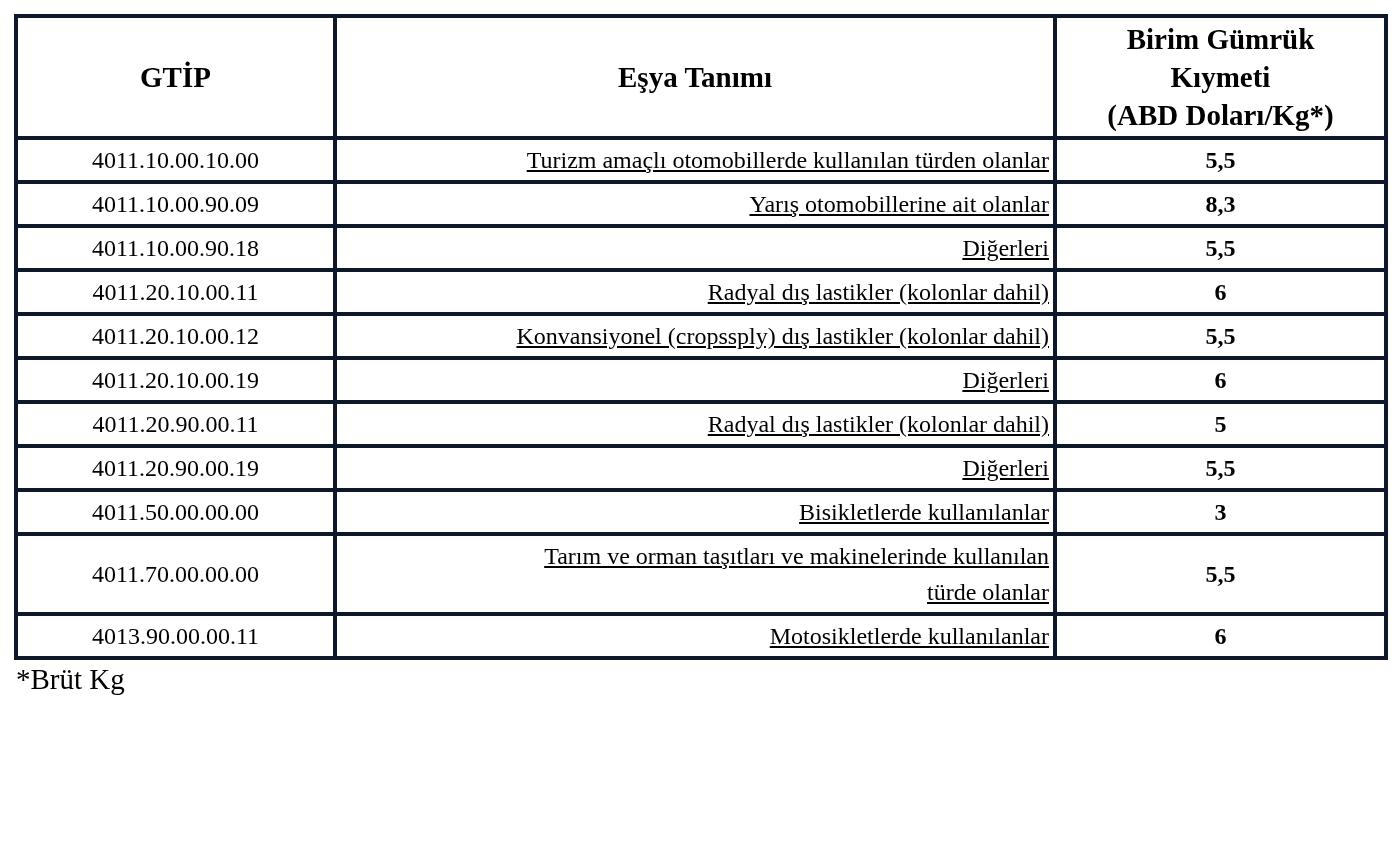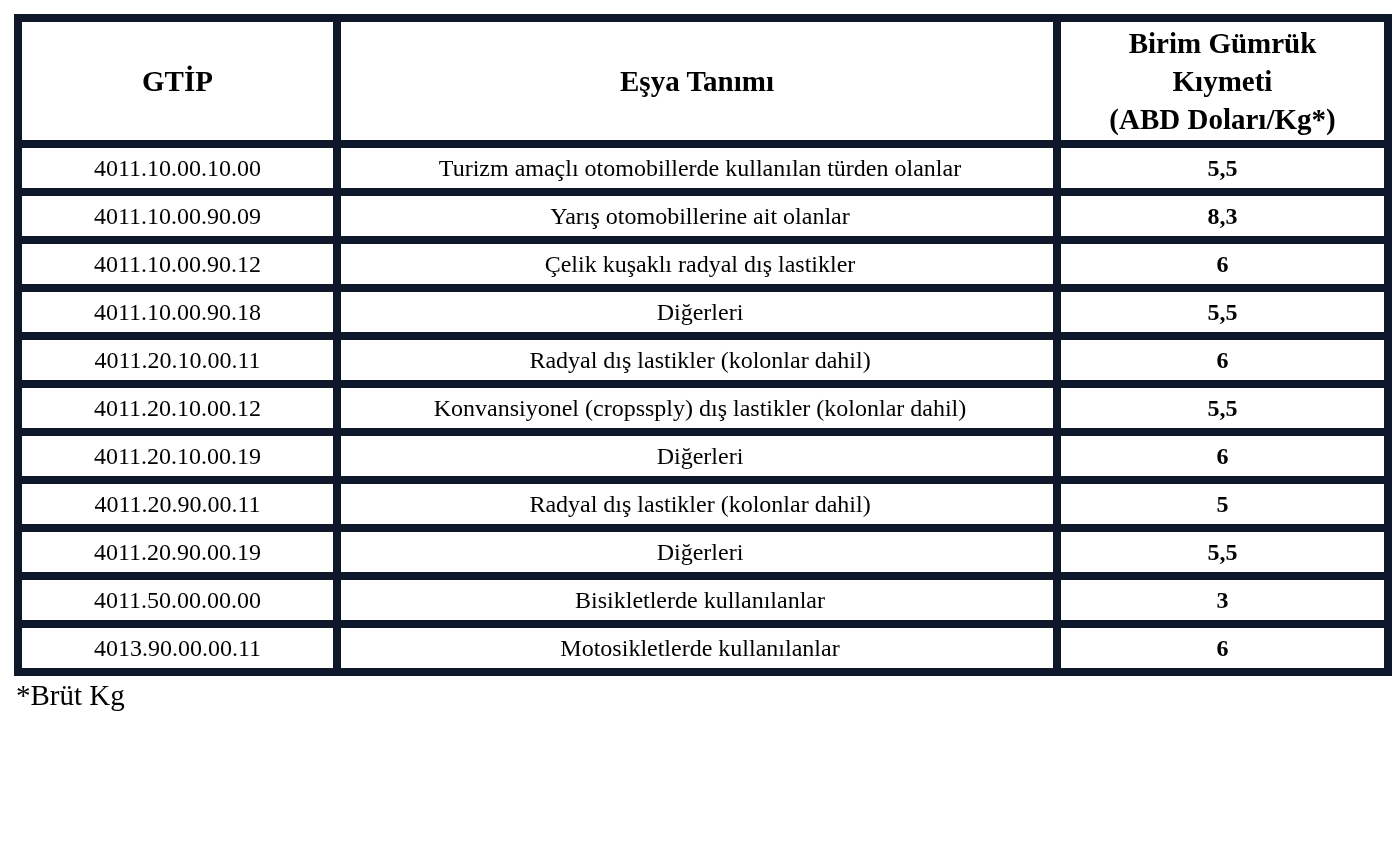--- a/index.html
+++ b/index.html
@@ -22,39 +22,39 @@
   table.tariff {
     border-collapse: collapse;
     table-layout: fixed;
     width: 1370px;
     border: 4px solid #000;
   }
   col.c-gtip  { width: 319px; }
   col.c-desc  { width: 720px; }
   col.c-value { width: 331px; }
   th, td {
-    border: 8px solid #0f172a;
+    border: 4px solid #0f172a;
     vertical-align: middle;
     padding: 2px 4px;
   }
   thead tr { height: 121px; }
   th {
     font-weight: bold;
     font-size: 29px;
     text-align: center;
     line-height: 38px;
   }
   th.multiline { white-space: pre-line; }
   tbody tr { height: 43px; }
   td {
     font-size: 24px;
     line-height: 36px;
   }
   td.cell-gtip  { text-align: center; }
-  td.cell-desc  { text-align: center; padding-left: 10px; white-space: pre; }
+  td.cell-desc  { text-align: right; padding-left: 10px; white-space: pre; text-decoration: underline; }
   td.cell-value { text-align: center; font-weight: bold; }
   .footnote {
     margin-top: 3px;
     padding-left: 2px;
     font-size: 29px;
   }
 </style>
 </head>
 <body>
 
@@ -82,25 +82,20 @@
     <td class="cell-value">5,5</td>
   </tr>
 
   <tr class="data-row">
     <td class="cell-gtip">4011.10.00.90.09</td>
     <td class="cell-desc">Yarış otomobillerine ait olanlar</td>
     <td class="cell-value">8,3</td>
   </tr>
 
 
-  <tr class="data-row">
-    <td class="cell-gtip">4011.10.00.90.12</td>
-    <td class="cell-desc">Çelik kuşaklı radyal dış lastikler</td>
-    <td class="cell-value">6</td>
-  </tr>
 
   <tr class="data-row">
     <td class="cell-gtip">4011.10.00.90.18</td>
     <td class="cell-desc">Diğerleri</td>
     <td class="cell-value">5,5</td>
   </tr>
 
   <tr class="data-row">
     <td class="cell-gtip">4011.20.10.00.11</td>
     <td class="cell-desc">Radyal dış lastikler (kolonlar dahil)</td>
@@ -131,20 +126,26 @@
     <td class="cell-value">5,5</td>
   </tr>
 
 
   <tr class="data-row">
     <td class="cell-gtip">4011.50.00.00.00</td>
     <td class="cell-desc">Bisikletlerde kullanılanlar</td>
     <td class="cell-value">3</td>
   </tr>
 
+  <tr class="data-row">
+    <td class="cell-gtip">4011.70.00.00.00</td>
+    <td class="cell-desc">Tarım ve orman taşıtları ve makinelerinde kullanılan
+türde olanlar</td>
+    <td class="cell-value">5,5</td>
+  </tr>
 
 
   <tr class="data-row">
     <td class="cell-gtip">4013.90.00.00.11</td>
     <td class="cell-desc">Motosikletlerde kullanılanlar</td>
     <td class="cell-value">6</td>
   </tr>
 </tbody>
   </table>
 

